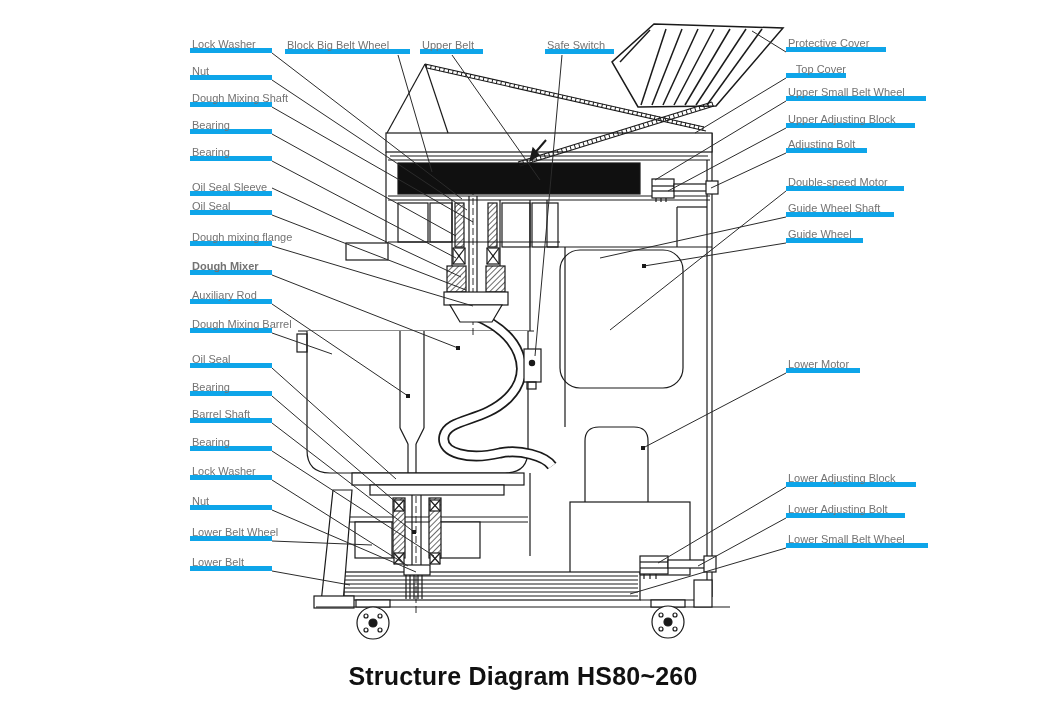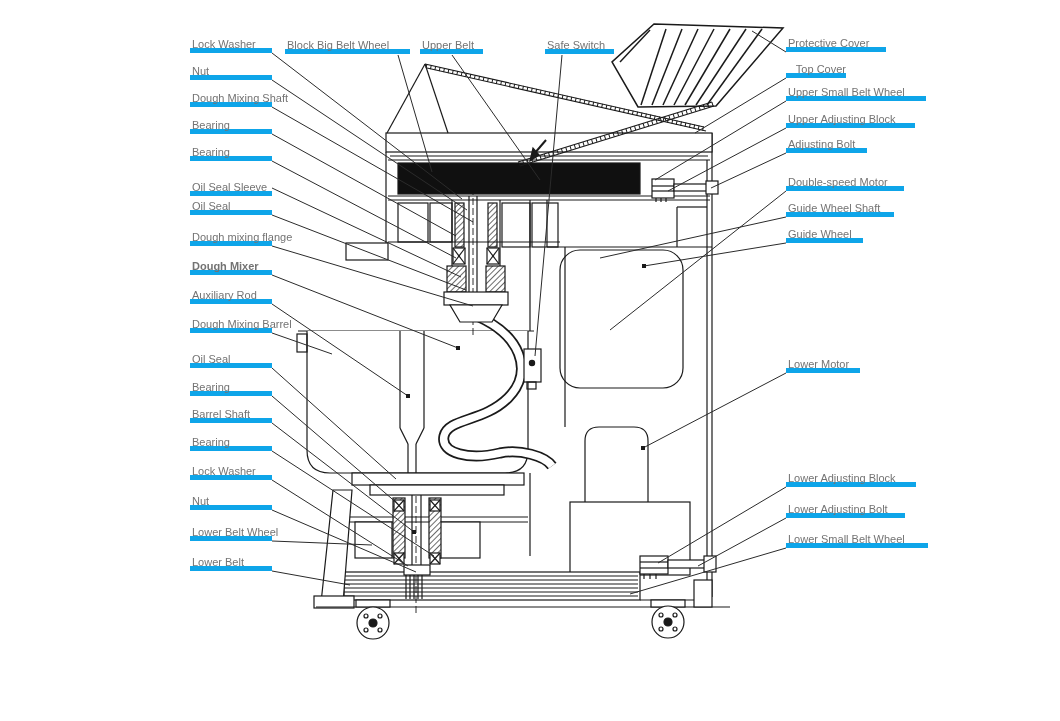--- a/index.html
+++ b/index.html
@@ -290,13 +290,14 @@
       <div class="lbl" style="left: 786px; top: 136px; width: 81px;">Adjusting Bolt</div>
       <div class="lbl" style="left: 786px; top: 174px; width: 118px;">Double-speed Motor</div>
       <div class="lbl" style="left: 786px; top: 200px; width: 108px;">Guide Wheel Shaft</div>
       <div class="lbl" style="left: 786px; top: 226px; width: 77px;">Guide Wheel</div>
       <div class="lbl" style="left: 786px; top: 356px; width: 74px;">Lower Motor</div>
       <div class="lbl" style="left: 786px; top: 470px; width: 130px;">Lower Adjusting Block</div>
       <div class="lbl" style="left: 786px; top: 501px; width: 119px;">Lower Adjusting Bolt</div>
       <div class="lbl" style="left: 786px; top: 531px; width: 142px;">Lower Small Belt Wheel</div>
     </div>
 
+  <div class="title">Structure Diagram HS80~260</div>
 </div>
 
 </body></html>

